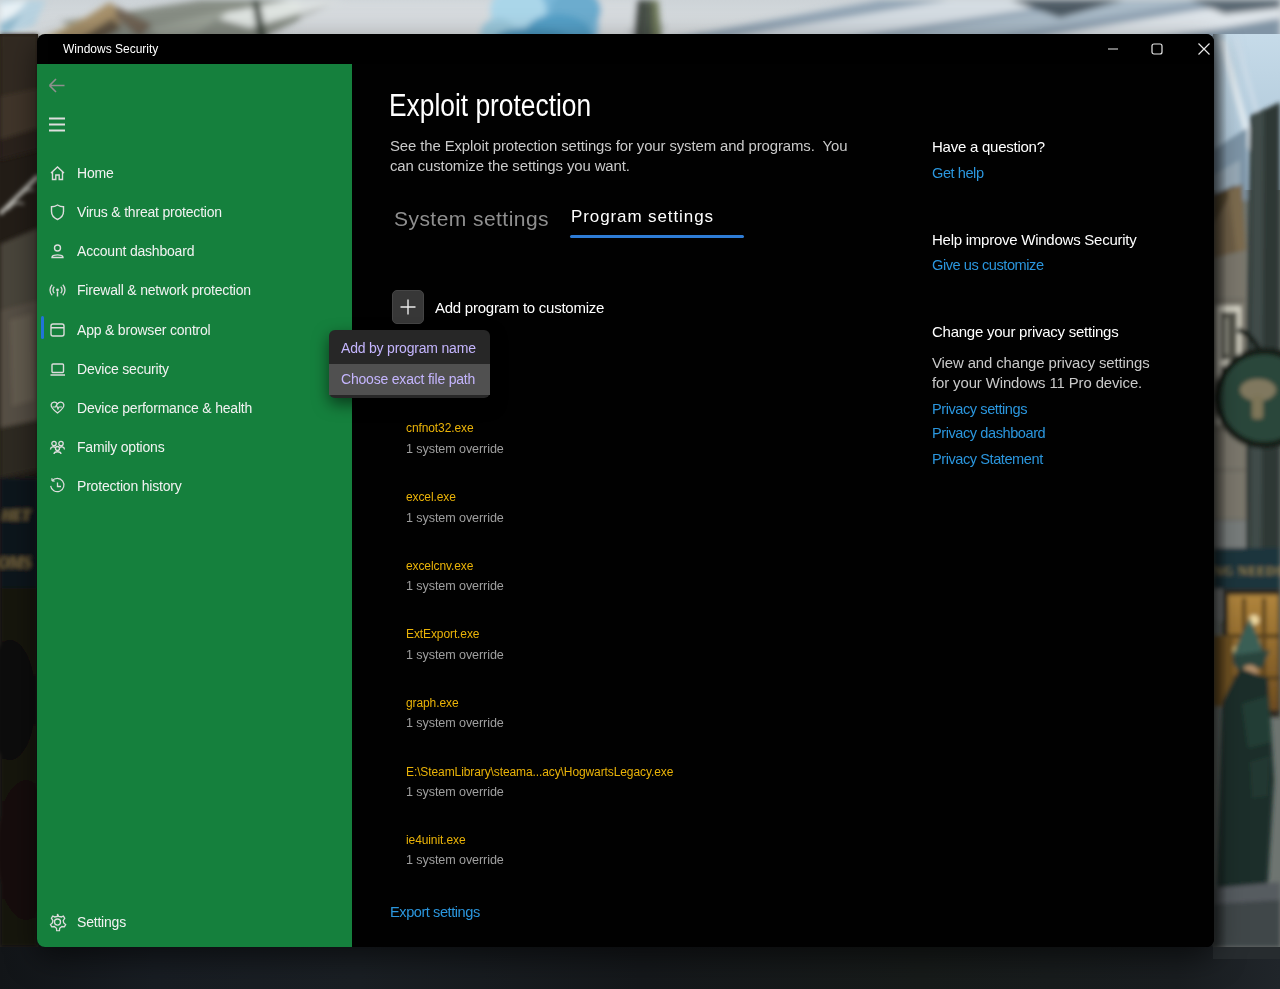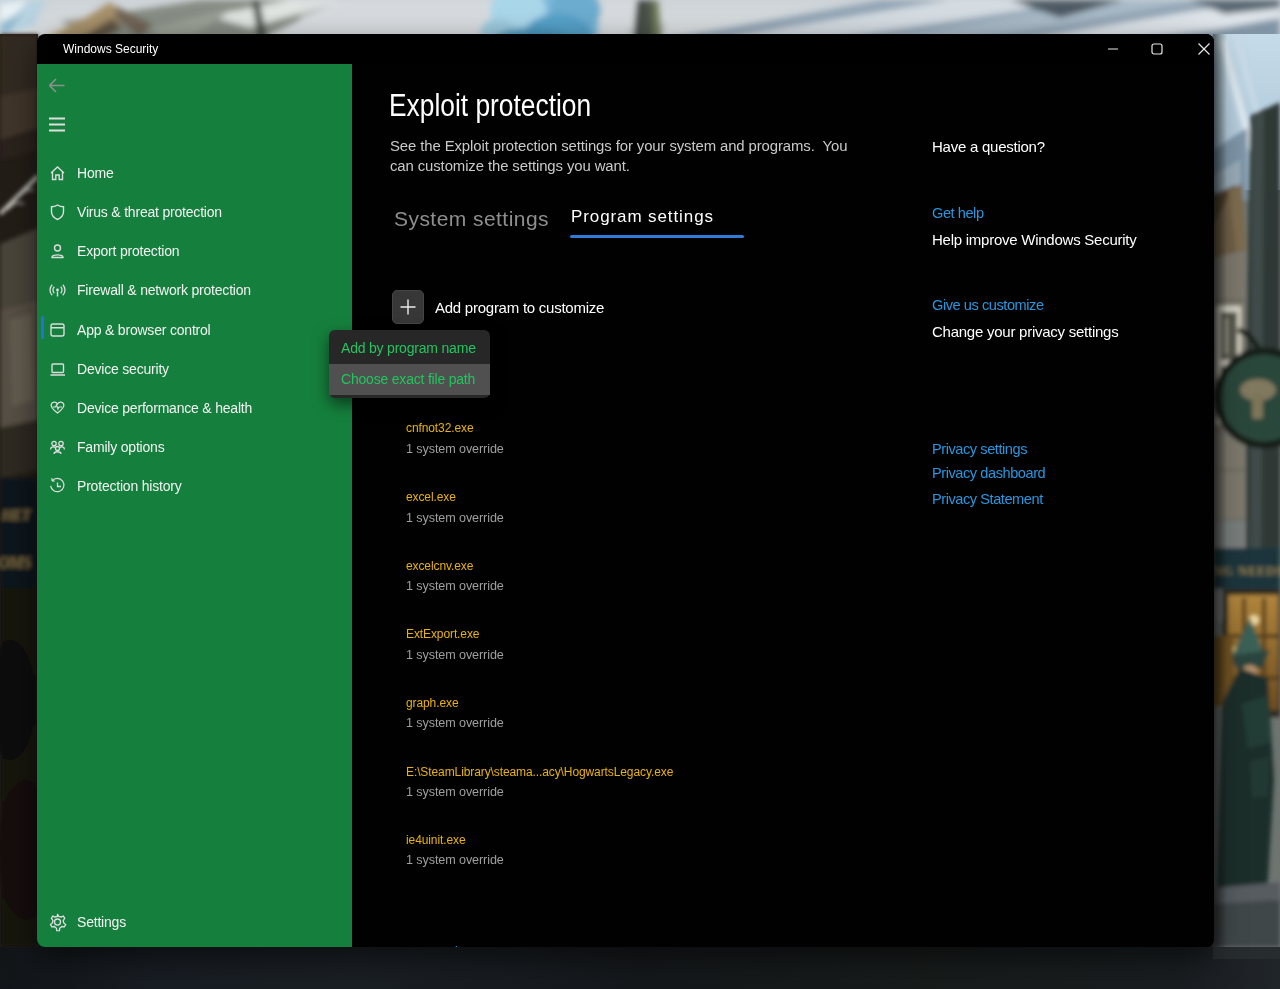--- a/index.html
+++ b/index.html
@@ -13,28 +13,28 @@
   #titlebar .t { position:absolute; left:15px; top:8px; font-size:12px; color:#fff; }
   .cap { position:absolute; top:0; height:30px; color:#e8e8e8; }
   #sidebar { position:absolute; left:0; top:30px; width:315px; height:935px; background:#15803d; }
   .nav { position:absolute; left:0; width:315px; height:36px; }
   .nav .ic { position:absolute; left:11px; top:50%; transform:translateY(-50%); width:19px; height:19px; }
   .nav .tx { position:absolute; left:40px; top:50%; transform:translateY(-50%);
              font-size:14px; color:#f2f2f2; letter-spacing:-0.2px; white-space:nowrap; }
   #selbar { position:absolute; left:4px; top:252px; width:3px; height:23px; background:#2173d8; border-radius:2px; }
   #main { position:absolute; left:315px; top:30px; width:862px; height:883px; background:#010101; }
   .abs { position:absolute; white-space:nowrap; }
-  .lnk { color:#2b96dd; letter-spacing:-0.45px;margin-top:40px; }
+  .lnk { color:#2b96dd; letter-spacing:-0.45px; }
   .h2 { color:#fff; font-size:15px; letter-spacing:-0.25px; }
   .body2 { color:#c9c9c9; font-size:14.9px; letter-spacing:-0.1px; }
   .pname { color:#eab308; font-size:12px; letter-spacing:-0.1px; }
   .povr { color:#9f9f9f; font-size:12.6px; letter-spacing:-0.1px; }
   #menu { position:absolute; left:292px; top:296px; width:161px; height:68px; background:#272727;
           border-radius:6px; z-index:5; box-shadow:0 6px 16px rgba(0,0,0,.55); padding:3px 0; }
-  .mi { position:relative; height:31px; line-height:31px; padding-left:12px; color:#22c55e; font-size:14px; letter-spacing:-0.2px; }
+  .mi { position:relative; height:31px; line-height:31px; padding-left:12px; color:#c4b5fd; font-size:14px; letter-spacing:-0.2px; }
   .mi.hl { background:#505050; }
 </style>
 </head>
 <body>
 <svg id="bg" width="1280" height="989" viewBox="0 0 1280 989">
   <defs>
     <filter id="b2" x="-20%" y="-20%" width="140%" height="140%">
         <feGaussianBlur stdDeviation="2"></feGaussianBlur>
       </filter>
     <filter id="b3" x="-20%" y="-20%" width="140%" height="140%">
@@ -221,21 +221,21 @@
           <svg class="ic" viewBox="0 0 19 19">
             <path d="M9.5,2.5 C11.5,3.8 13.5,4.3 15.5,4.3 V9 C15.5,13 13,15.5 9.5,17 C6,15.5 3.5,13 3.5,9 V4.3 C5.5,4.3 7.5,3.8 9.5,2.5 Z" stroke="#dcdcdc" stroke-width="1.4" fill="none"></path>
           </svg>
           <span class="tx">Virus &amp; threat protection</span>
         </div>
         <div class="nav" style="top:169px">
           <svg class="ic" viewBox="0 0 19 19">
             <circle cx="9.5" cy="6.5" r="3" stroke="#dcdcdc" stroke-width="1.4" fill="none"></circle>
             <path d="M4,16 C4,12.5 15,12.5 15,16 Z" stroke="#dcdcdc" stroke-width="1.4" fill="none"></path>
           </svg>
-          <span class="tx">Export protection</span>
+          <span class="tx">Account dashboard</span>
         </div>
         <div class="nav" style="top:208px">
           <svg class="ic" viewBox="0 0 19 19">
             <circle cx="9.5" cy="9.5" r="1.4" fill="#dcdcdc"></circle>
             <path d="M9.5,11 V16" stroke="#dcdcdc" stroke-width="1.4"></path>
             <path d="M6.3,12.7 a4.5,4.5 0 0 1 0,-6.4 M12.7,6.3 a4.5,4.5 0 0 1 0,6.4 M4.2,14.8 a7.5,7.5 0 0 1 0,-10.6 M14.8,4.2 a7.5,7.5 0 0 1 0,10.6" stroke="#dcdcdc" stroke-width="1.3" fill="none"></path>
           </svg>
           <span class="tx">Firewall &amp; network protection</span>
         </div>
         <div class="nav" style="top:248px">
@@ -318,20 +318,21 @@
     <div class="abs pname" style="left:54px;top:769px">ie4uinit.exe</div>
     <div class="abs povr" style="left:54px;top:789px">1 system override</div>
 
     <div class="abs lnk" style="left:38px;top:840px;font-size:14.6px">Export settings</div>
 
     <div class="abs h2" style="left:580px;top:74px">Have a question?</div>
     <div class="abs lnk" style="left:580px;top:101px;font-size:14.6px">Get help</div>
     <div class="abs h2" style="left:580px;top:167px">Help improve Windows Security</div>
     <div class="abs lnk" style="left:580px;top:193px;font-size:14.6px">Give us customize</div>
     <div class="abs h2" style="left:580px;top:259px">Change your privacy settings</div>
+    <div class="abs body2" style="left:580px;top:290px;line-height:19.5px;white-space:normal;width:230px">View and change privacy settings for your Windows 11 Pro device.</div>
     <div class="abs lnk" style="left:580px;top:337px;font-size:14.6px">Privacy settings</div>
     <div class="abs lnk" style="left:580px;top:361px;font-size:14.6px">Privacy dashboard</div>
     <div class="abs lnk" style="left:580px;top:387px;font-size:14.6px">Privacy Statement</div>
   </div>
 
   <div id="menu">
     <div class="mi">Add by program name</div>
     <div class="mi hl">Choose exact file path</div>
   </div>
 </div>

